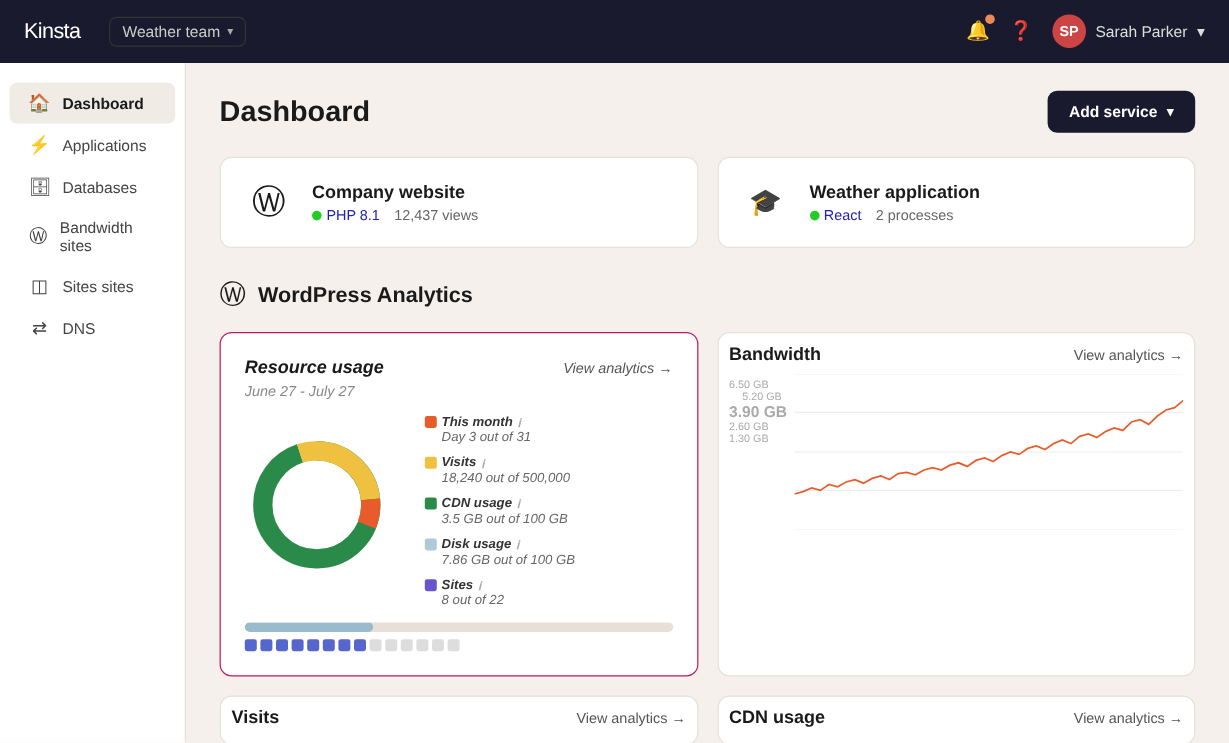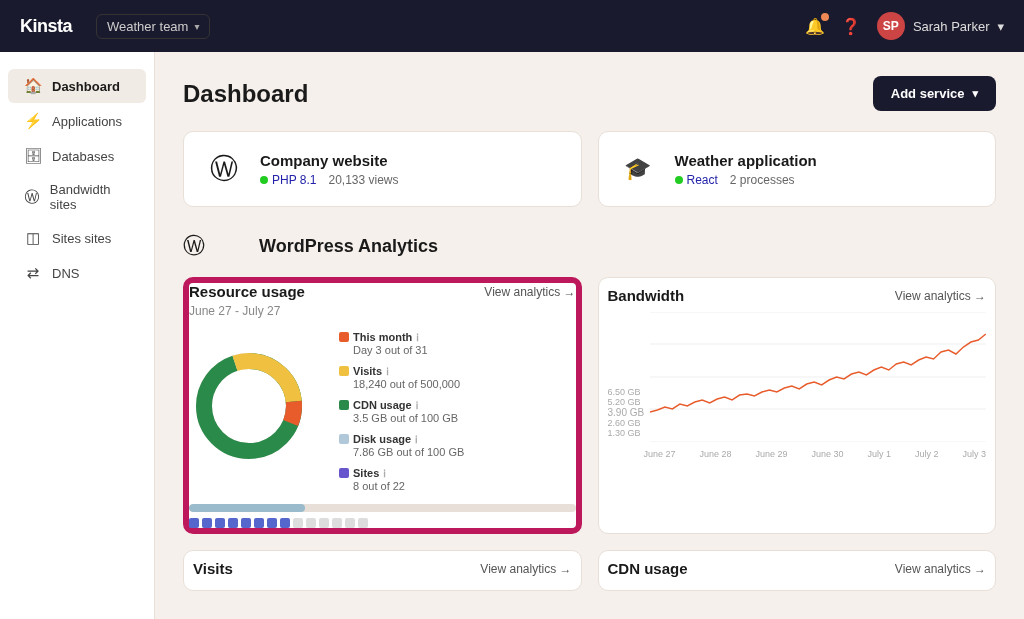--- a/index.html
+++ b/index.html
@@ -8,21 +8,21 @@
     
     .topbar {
       background: #1a1a2e;
       height: 52px;
       display: flex;
       align-items: center;
       padding: 0 20px;
       gap: 16px;
       position: fixed; top: 0; left: 0; right: 0; z-index: 100;
     }
-    .topbar-logo { color: #fff; font-weight: 700; font-size: 18px; letter-spacing: -0.5px; margin-right: 8px; }
+    .topbar-logo { color: #fff; font-weight: 400; font-size: 18px; letter-spacing: -0.5px; margin-right: 8px; }
     .topbar-team { display: flex; align-items: center; gap: 6px; color: #ccc; font-size: 13px; cursor: pointer; border: 1px solid #333; border-radius: 6px; padding: 4px 10px; }
     .topbar-team .chevron { font-size: 10px; color: #aaa; }
     .topbar-spacer { flex: 1; }
     .topbar-icons { display: flex; align-items: center; gap: 16px; }
     .topbar-icon { color: #ccc; font-size: 16px; cursor: pointer; position: relative; }
     .topbar-icon .badge { position: absolute; top: -4px; right: -4px; width: 8px; height: 8px; background: #e85; border-radius: 50%; }
     .topbar-user { display: flex; align-items: center; gap: 8px; color: #ddd; font-size: 13px; cursor: pointer; }
     .topbar-avatar { width: 28px; height: 28px; border-radius: 50%; background: #c44; display: flex; align-items: center; justify-content: center; color: #fff; font-size: 12px; font-weight: 600; overflow: hidden; }
 
     
@@ -84,39 +84,39 @@
       border: 1px solid #e8e0d8;
     }
     .service-card-icon { font-size: 28px; width: 40px; text-align: center; }
     .service-card-info h3 { font-size: 15px; font-weight: 700; color: #1a1a1a; margin-bottom: 4px; }
     .service-card-meta { display: flex; align-items: center; gap: 12px; font-size: 12px; color: #666; }
     .service-badge { display: flex; align-items: center; gap: 4px; color: #22a; }
     .dot-green { width: 8px; height: 8px; border-radius: 50%; background: #2c2; display: inline-block; }
 
     
     .analytics-header { display: flex; align-items: center; gap: 10px; margin-bottom: 16px; }
-    .analytics-title { font-size: 18px; font-weight: 700; color: #1a1a1a; margin-left: 44px; }
+    .analytics-title { font-size: 18px; font-weight: 700; color: #1a1a1a; }
     .wp-icon { font-size: 22px; }
 
     
     .charts-grid { display: grid; grid-template-columns: 1fr 1fr; gap: 16px; }
 
     .chart-card {
       background: #fff;
       border-radius: 10px;
       padding: 9px;
       border: 1px solid #e8e0d8;
     }
     .chart-card-header { display: flex; align-items: center; justify-content: space-between; margin-bottom: 4px; }
     .chart-card-title { font-size: 15px; font-weight: 700; color: #1a1a1a; }
     .view-analytics { font-size: 12px; color: #555; cursor: pointer; display: flex; align-items: center; gap: 4px; }
     .chart-date { font-size: 12px; color: #888; margin-bottom: 12px; }
 
     
-    .resource-card { background: #fff; border-radius: 10px; border: 6px solid #be185d; }
+    .resource-card { background: #fff; border-radius: 10px; padding: 20px; border: 1px solid #be185d; font-style: italic; }
     .resource-inner { display: flex; gap: 20px; align-items: center; }
 
     
     .donut-wrap { position: relative; width: 130px; height: 130px; flex-shrink: 0; }
     .donut-wrap svg { transform: rotate(-90deg); }
 
     
     .legend { flex: 1; display: flex; flex-direction: column; gap: 8px; }
     .legend-item { display: flex; gap: 4px; align-items: flex-start; }
     .legend-dot { width: 10px; height: 10px; border-radius: 2px; flex-shrink: 0; margin-top: 2px; }
@@ -204,21 +204,21 @@
     <div class="service-cards">
       <div class="service-card">
         <div class="service-card-icon">Ⓦ</div>
         <div class="service-card-info">
           <h3>Company website</h3>
           <div class="service-card-meta">
             <span class="service-badge">
               <span class="dot-green"></span>
               <span>PHP 8.1</span>
             </span>
-            <span>20,133 views</span>
+            <span>12,437 views</span>
           </div>
         </div>
       </div>
       <div class="service-card">
         <div class="service-card-icon" style="font-size:22px;">🎓</div>
         <div class="service-card-info">
           <h3>Weather application</h3>
           <div class="service-card-meta">
             <span class="service-badge">
               <span class="dot-green"></span>
@@ -334,50 +334,41 @@
           </div>
         </div>
       </div>
 
       <div class="chart-card">
         <div class="chart-card-header">
           <span class="chart-card-title">Bandwidth</span>
           <span class="view-analytics">View analytics →</span>
         </div>
         <div style="display:flex; gap:6px; margin-top:8px;">
-          <div style="display:flex; flex-direction:column; justify-content:flex-end; height:130px; padding:4px 0;">
+          <div style="display:flex; flex-direction:column; justify-content:flex-start; height:130px; padding:4px 0;">
             <span style="font-size:9px;color:#aaa;">6.50 GB</span>
-            <span style="font-size:9px;color:#aaa;">5.20 GB</span>
-            <span style="font-size:10px;color:#aaa;">3.90 GB</span>
+            <span style="font-size:9px;color:#aaa;margin-left:11px;">5.20 GB</span>
+            <span style="font-size:13px;color:#aaa;font-weight:bold;">3.90 GB</span>
             <span style="font-size:9px;color:#aaa;">2.60 GB</span>
             <span style="font-size:9px;color:#aaa;">1.30 GB</span>
           </div>
           <div style="flex:1; position:relative;">
             
             <svg width="100%" height="130" viewBox="0 0 360 130" preserveAspectRatio="none">
 
               <line x1="0" y1="0" x2="360" y2="0" stroke="#eee" stroke-width="1"></line>
               <line x1="0" y1="32" x2="360" y2="32" stroke="#eee" stroke-width="1"></line>
               <line x1="0" y1="65" x2="360" y2="65" stroke="#eee" stroke-width="1"></line>
               <line x1="0" y1="97" x2="360" y2="97" stroke="#eee" stroke-width="1"></line>
               <line x1="0" y1="130" x2="360" y2="130" stroke="#eee" stroke-width="1"></line>
 
               <polyline fill="none" stroke="#e85c2b" stroke-width="1.5" points="0,100 8,98 16,95 24,97 32,92 40,94 48,90 56,88 64,91 72,87 80,85 88,88 96,83 104,82 112,84 120,80 128,78 136,80 144,76 152,74 160,77 168,72 176,70 184,73 192,68 200,65 208,67 216,62 224,60 232,63 240,58 248,55 256,58 264,52 272,50 280,53 288,48 296,45 304,47 312,40 320,38 328,42 336,35 344,30 352,28 360,22"></polyline>
             </svg>
           </div>
         </div>
-        <div style="display:flex; justify-content:space-between; margin-left:36px; margin-top:4px;">
-          <span style="font-size:9px;color:#aaa;">June 27</span>
-          <span style="font-size:9px;color:#aaa;">June 28</span>
-          <span style="font-size:9px;color:#aaa;">June 29</span>
-          <span style="font-size:9px;color:#aaa;">June 30</span>
-          <span style="font-size:9px;color:#aaa;">July 1</span>
-          <span style="font-size:9px;color:#aaa;">July 2</span>
-          <span style="font-size:9px;color:#aaa;">July 3</span>
-        </div>
       </div>
     </div>
 
     <div class="bottom-grid">
 
       <div class="chart-card">
         <div class="chart-card-header">
           <span class="chart-card-title">Visits</span>
           <span class="view-analytics">View analytics →</span>
         </div>

